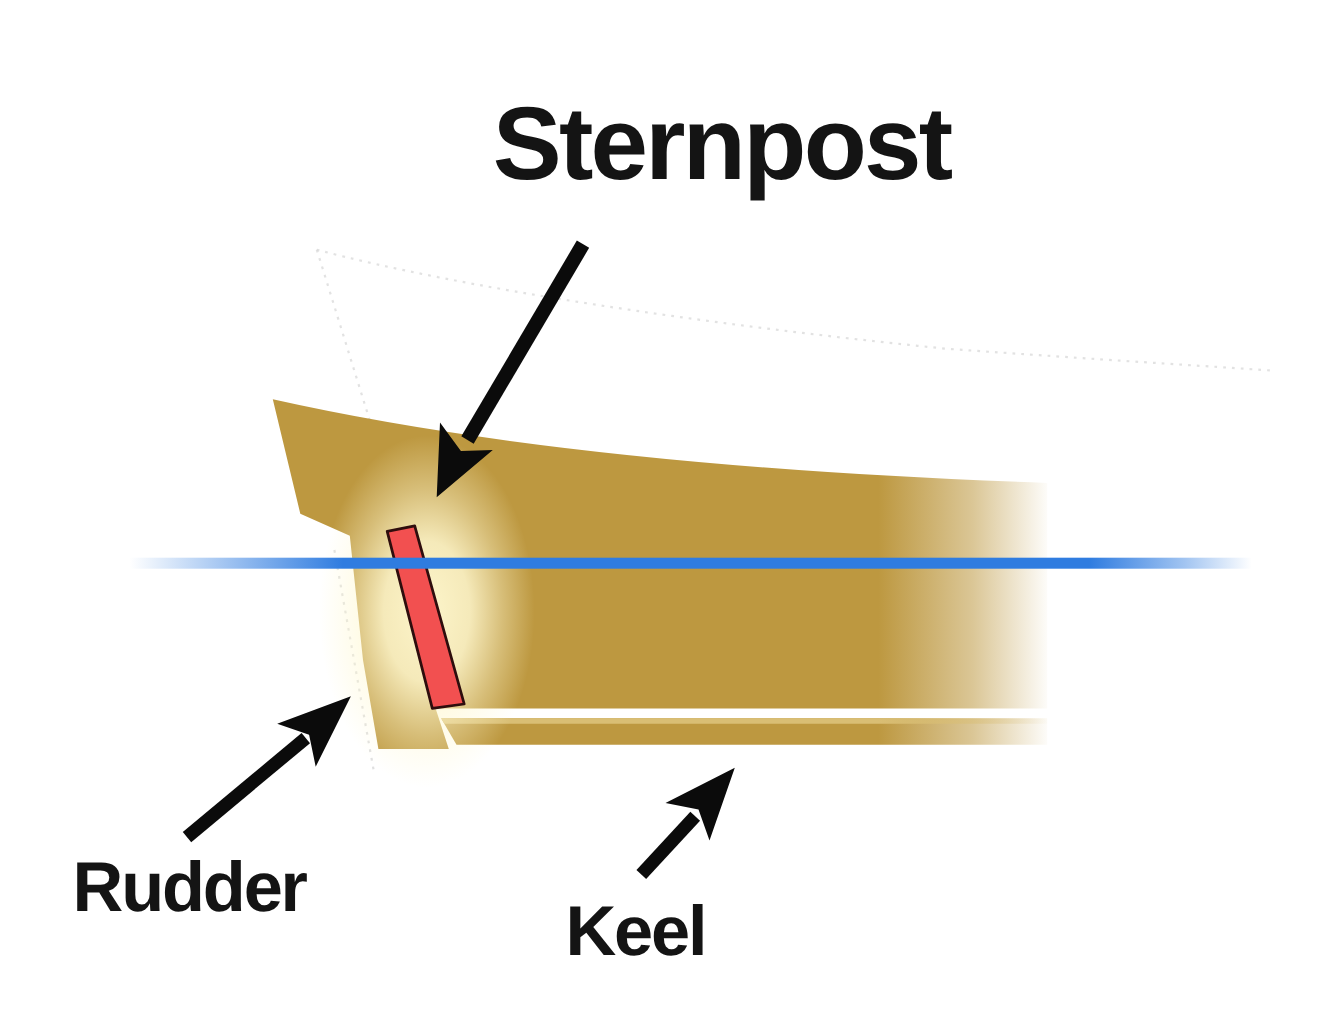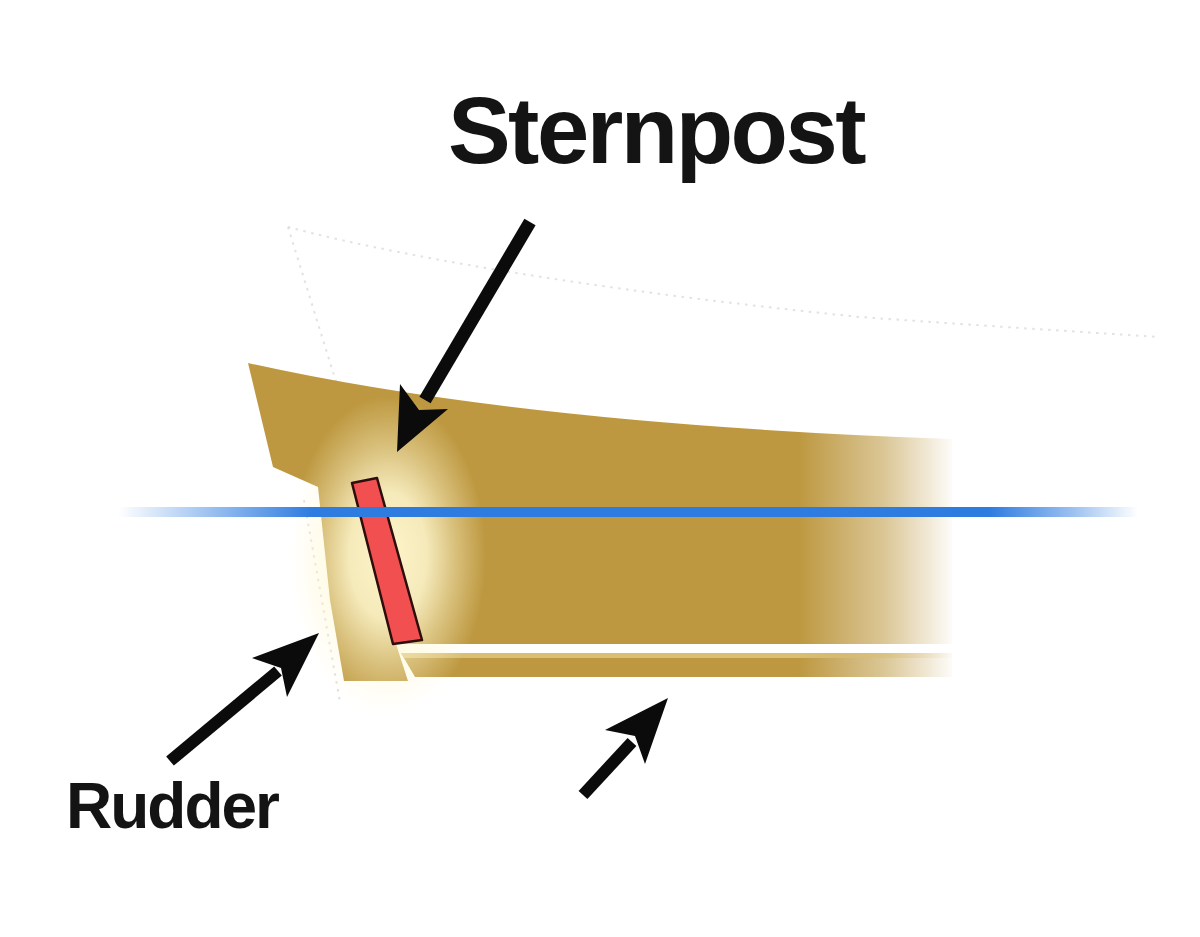--- a/index.html
+++ b/index.html
@@ -103,13 +103,14 @@
     <g>
       <line class="arrow-shaft" x1="583" y1="795" x2="632" y2="742" stroke-width="12"></line>
       <polygon class="arrow-head" points="668,698 605,730 635,736 645,764"></polygon>
     </g>
   </svg>
 
   <div class="diagram-label title-label">Sternpost</div>
 
   <div class="diagram-label rudder-label">Rudder</div>
 
+  <div class="diagram-label keel-label">Keel</div>
 </div>
 
 </body></html>

